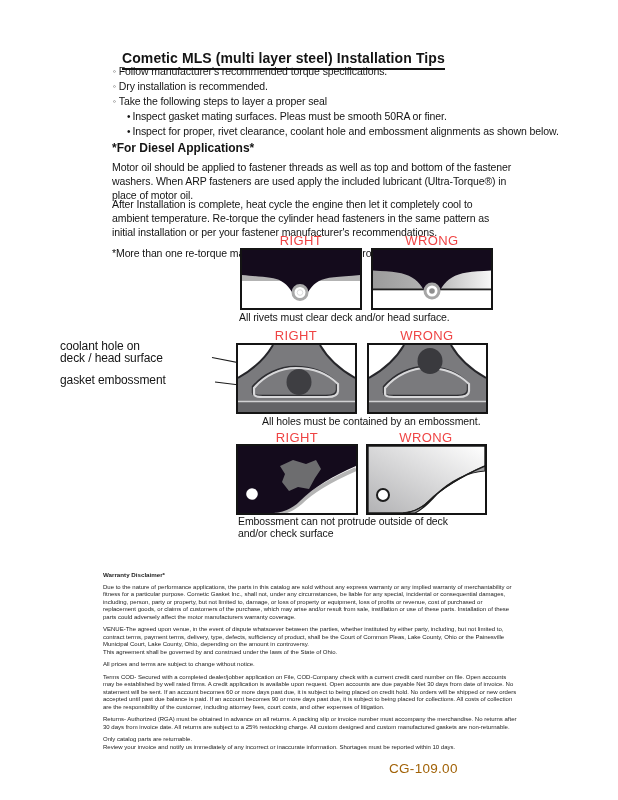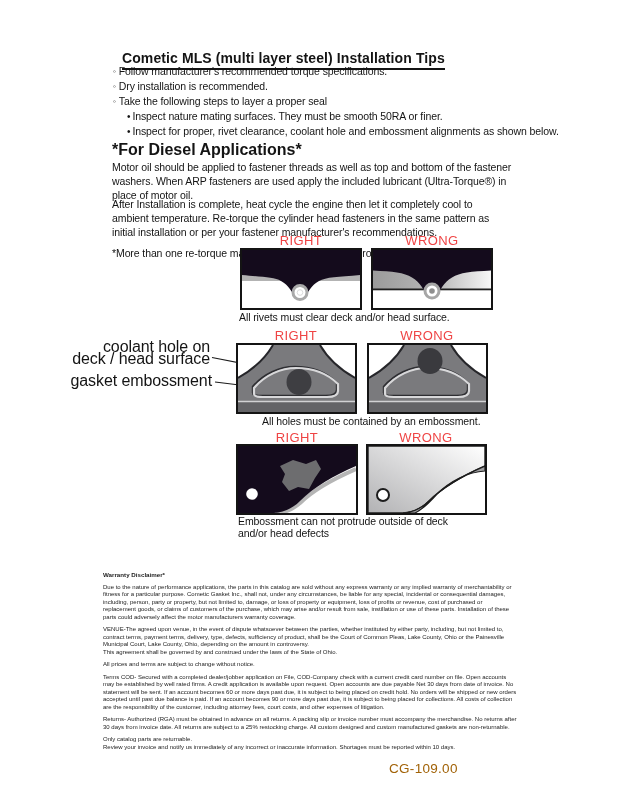--- a/index.html
+++ b/index.html
@@ -13,30 +13,30 @@
     font-size:14px;font-weight:bold;letter-spacing:0.1px;
     border-bottom:2px solid #141414;padding-bottom:2px;
   }
   .tips{position:absolute;left:101px;top:52px;margin:12px;padding:0;list-style:none;
     font-size:10.5px;letter-spacing:-0.1px;line-height:14px;width:440px;}
   .tips li{white-space:nowrap;}
   .tips .m1{font-size:8px;vertical-align:1px;margin-right:3px;}
   .tips .sub{margin-left:14px;}
   .tips .m2{font-size:10px;margin-right:2px;}
   
-  .diesel-h{position:absolute;left:112px;top:141px;margin:0;font-size:16px;font-weight:bold;}
+  .diesel-h{position:absolute;left:112px;top:141px;margin:0;font-size:12px;font-weight:bold;}
   .p1{position:absolute;left:112px;top:160px;width:400px;font-size:10.5px;line-height:14px;letter-spacing:-0.1px;}
   .p2{position:absolute;left:112px;top:197px;width:392px;font-size:10.5px;line-height:14px;letter-spacing:-0.1px;}
   .p3{position:absolute;left:112px;top:247px;width:420px;font-size:10.5px;letter-spacing:-0.1px;}
   
   .dlabel{position:absolute;width:64px;text-align:center;font-size:13px;letter-spacing:0.4px;color:#ef4444;}
   .dbox{position:absolute;border:2px solid #141414;background:#fff;box-sizing:border-box;}
   .dbox svg{display:block;width:100%;height:100%;}
   .caption{position:absolute;font-size:10.5px;letter-spacing:-0.1px;color:#141414;line-height:11.5px;}
-  .ann{position:absolute;text-align:right;font-size:16px;line-height:11.5px;letter-spacing:-0.1px;}
+  .ann{position:absolute;text-align:left;font-size:12px;line-height:11.5px;letter-spacing:-0.1px;}
   .pointer-overlay{position:absolute;left:0;top:330px;width:618px;height:90px;pointer-events:none;}
   
   .r1-label-right{left:269px;top:233px;} .r1-label-wrong{left:400px;top:233px;}
   .r1-box-right{left:240px;top:248px;width:122px;height:62px;}
   .r1-box-wrong{left:371px;top:248px;width:122px;height:62px;}
   .r1-caption{left:239px;top:312px;}
   
   .r2-label-right{left:264px;top:328px;} .r2-label-wrong{left:395px;top:328px;}
   .r2-box-right{left:236px;top:343px;width:121px;height:71px;}
   .r2-box-wrong{left:367px;top:343px;width:121px;height:71px;}
@@ -60,21 +60,21 @@
 <body>
 
 <div class="page">
 
   <h1 class="title">Cometic MLS (multi layer steel) Installation Tips</h1>
 
   <ul class="tips">
     <li><span class="m1">◦</span><span>Follow manufacturer's recommended torque specifications.</span></li>
     <li><span class="m1">◦</span><span>Dry installation is recommended.</span></li>
     <li><span class="m1">◦</span><span>Take the following steps to layer a proper seal</span></li>
-    <li class="sub"><span class="m2">•</span><span>Inspect nature mating surfaces.  They must be smooth 50RA or finer.</span></li>
+    <li class="sub"><span class="m2">•</span><span>Inspect gasket mating surfaces.  Pleas must be smooth 50RA or finer.</span></li>
     <li class="sub"><span class="m2">•</span><span>Inspect for proper, rivet clearance, coolant hole and embossment alignments as shown below.</span></li>
   </ul>
 
   <h2 class="diesel-h">*For Diesel Applications*</h2>
   <div class="p1">Motor oil should be applied to fastener threads as well as top and bottom of the fastener washers. When ARP fasteners are used apply the included lubricant (Ultra-Torque®) in place of motor oil.</div>
   <div class="p2">After Installation is complete, heat cycle the engine then let it completely cool to ambient temperature. Re-torque the cylinder head fasteners in the same pattern as initial installation or per your fastener manufacturer's recommendations.</div>
   <div class="p3">*More than one re-torque may be required to achieve proper fastener stretch*</div>
 
   <div class="dlabel r1-label-right">RIGHT</div>
   <div class="dlabel r1-label-wrong">WRONG</div>
@@ -178,21 +178,21 @@
       </defs>
       <rect x="0" y="0" width="117" height="67" fill="#ffffff"></rect>
       <path d="M0,0 H117 V20 C94,30 75,41 61,55 C53,63 44,66.5 35,67 L0,67 Z" fill="url(#grad-r3w)" stroke="#1c1c1c" stroke-width="1.4"></path>
       <path d="M117,20 C94,30 75,41 61,55 C53,63 44,66.5 35,67 L47,67 C55,63 62,56 69,48 C82,35 100,26 117,25 Z" fill="#a0a0a2" stroke="#1c1c1c" stroke-width="1.2"></path>
       <circle cx="15" cy="49" r="6" fill="#ffffff" stroke="#1c1c1c" stroke-width="2"></circle>
     </svg>
   </div>
 
   <div class="caption r3-caption">
     <div>Embossment can not protrude outside of deck</div>
-    <div>and/or head defects</div>
+    <div>and/or check surface</div>
   </div>
 
   <div class="disclaimer">
     <p class="dh">Warranty Disclaimer*</p>
     <p>Due to the nature of performance applications, the parts in this catalog are sold without any express warranty or any implied warranty of merchantability or fitness for a particular purpose.  Cometic Gasket Inc., shall not, under any circumstances, be liable for any special, incidental or consequential damages, including, person, party or property, but not limited to, damage, or loss of property or equipment, loss of profits or revenue, cost of purchased or replacement goods, or claims of customers of the purchase, which may arise and/or result from sale, instillation or use of these parts.  Installation of these parts could adversely affect the motor manufacturers warranty coverage.</p>
     <p class="tight">VENUE-The agreed upon venue, in the event of dispute whatsoever between the parties, whether instituted by either party, including, but not limited to, contract terms, payment terms, delivery, type, defects, sufficiency of product, shall be the Court of Common Pleas, Lake County, Ohio or the Painesville Municipal Court, Lake County, Ohio, depending on the amount in controversy.</p>
     <p>This agreement shall be governed by and construed under the laws of the State of Ohio.</p>
     <p>All prices and terms are subject to change without notice.</p>
     <p>Terms COD- Secured with a completed dealer/jobber application on File, COD-Company check with a current credit card number on file.  Open accounts may be established by well rated firms.  A credit application is available upon request.  Open accounts are due payable Net 30 days from date of invoice.  No statement will be sent.  If an account becomes 60 or more days past due, it is subject to being placed on credit hold.  No orders will be shipped or new orders accepted until past due balance is paid.  If an account becomes 90 or more days past due, it is subject to being placed for collections.  All costs of collection are the responsibility of the customer, including attorney fees, court costs, and other expenses of litigation.</p>
     <p>Returns- Authorized (RGA) must be obtained in advance on all returns.  A packing slip or invoice number must accompany the merchandise.  No returns after 30 days from invoice date.  All returns are subject to a 25% restocking charge.  All custom designed and custom manufactured gaskets are non-returnable.</p>

